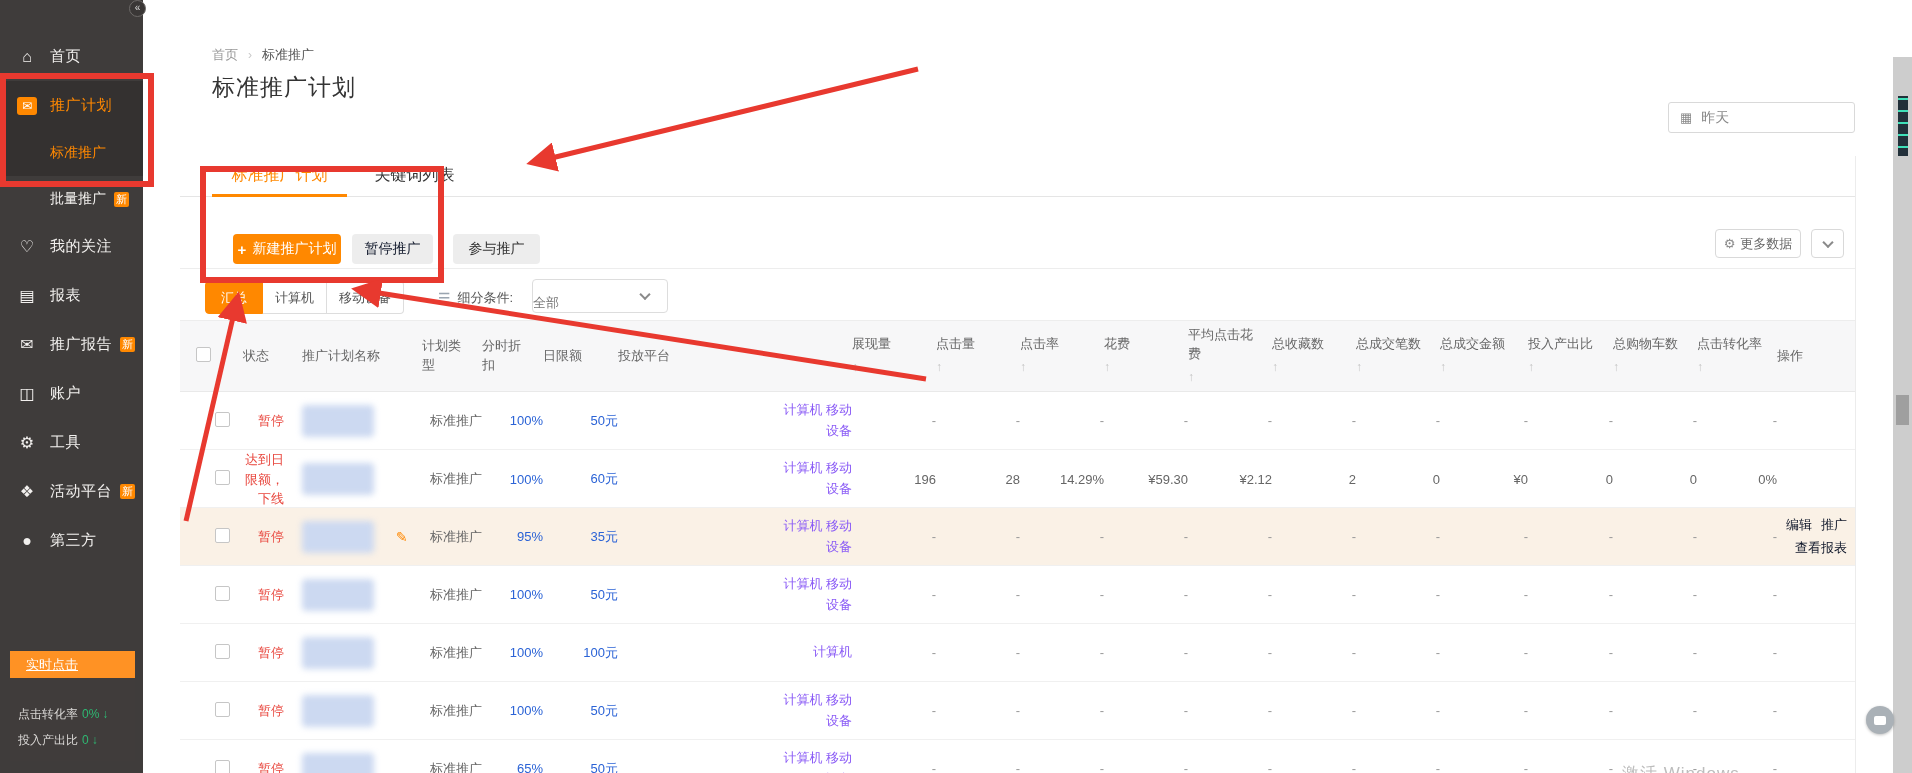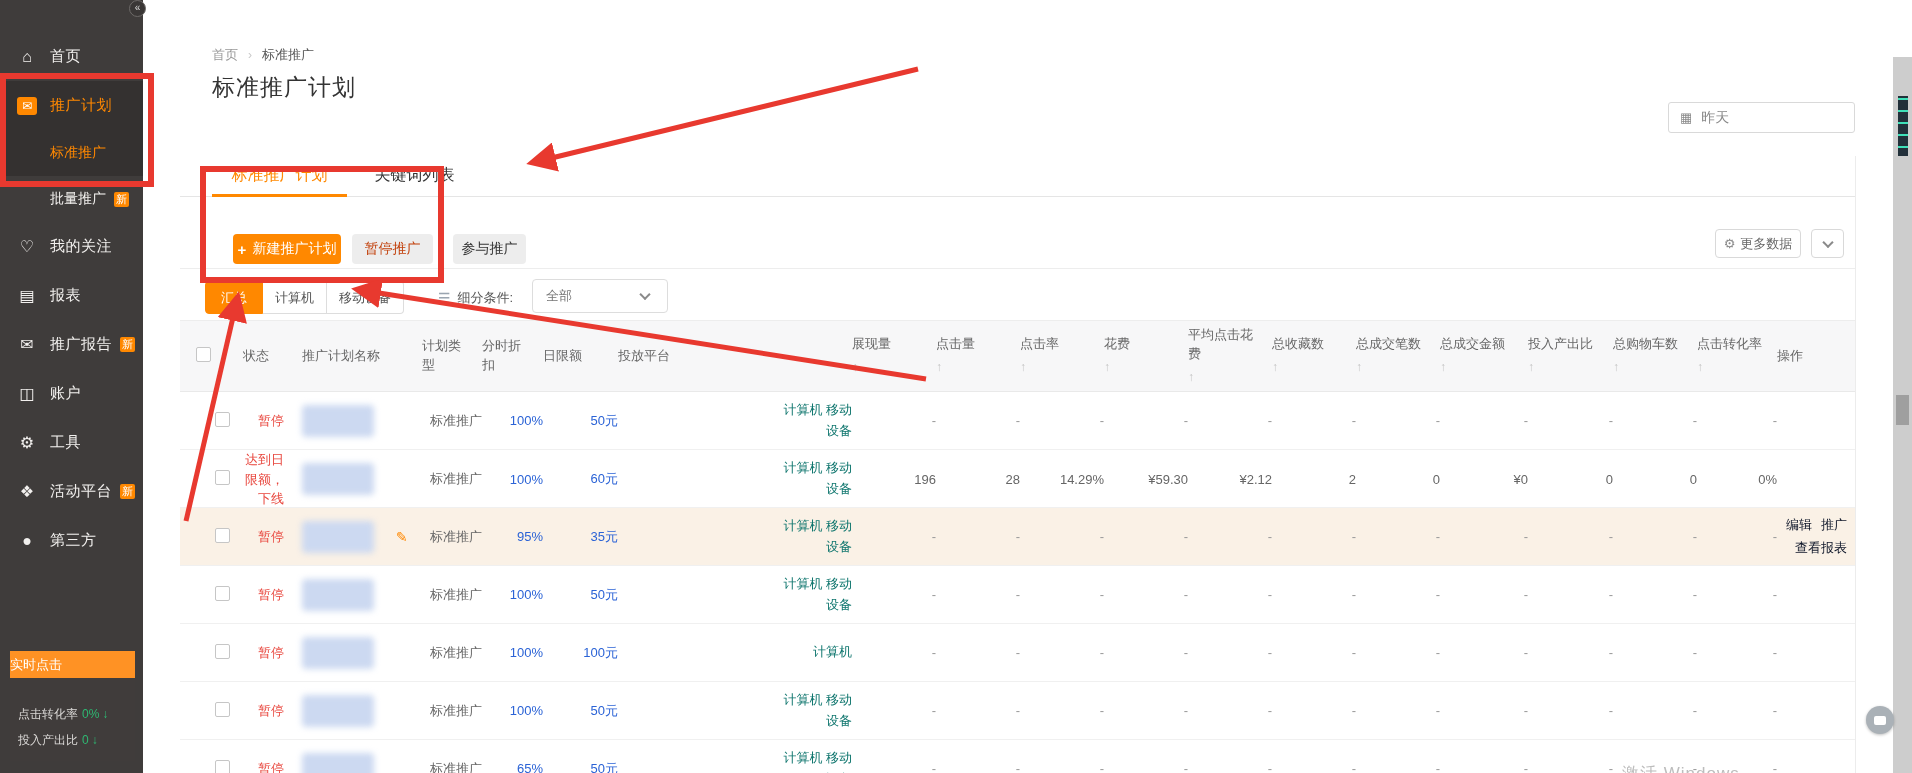--- a/index.html
+++ b/index.html
@@ -19,21 +19,21 @@
   .nav-item.active .nav-label { color:#ff8800; }
   .nav-item.active .nav-icon { color:#fff; background:#ff8800; border-radius:3px; height:18px; line-height:18px; font-size:12px; }
   .sub-item { display:flex; align-items:center; height:46px; padding-left:50px; cursor:pointer; }
   .sub-item .nav-label { font-size:14px; color:#f2f0ee; }
   .sub-item.active { background:#343130; }
   .sub-item.active .nav-label { color:#ff8800; }
   .new-badge { margin-left:8px; background:#ff8800; color:#fff; font-size:11px; line-height:15px;
     padding:0 2px; border-radius:2px; }
   
   #realtime { position:absolute; left:10px; bottom:12px; width:125px; background:#403c3b; }
-  #realtime-header { height:27px; background:#ff9224; color:#fff; font-size:13px; line-height:27px; padding-left:0; }
+  #realtime-header { height:27px; background:#ff9224; color:#fff; font-size:13px; line-height:27px; padding-left:16px;text-decoration:underline; }
   #realtime-body { padding:19px 8px 12px 8px; }
   .rt-row { margin-top:9px; font-size:12px; color:#dcdad8; white-space:nowrap; }
   .rt-val { color:#2eb872; margin-left:4px; }
   .rt-arrow { color:#2eb872; margin-left:3px; font-size:12px; }
 
   
   #main { position:absolute; left:143px; top:16px; width:1769px; height:773px; background:#fff; }
   #breadcrumb { position:absolute; left:69px; top:30px; font-size:13px; color:#999; }
   #breadcrumb .bc-sep { color:#c9c9c9; margin:0 10px; font-size:12px; }
   #breadcrumb .bc-current { color:#555; }
@@ -48,59 +48,59 @@
   #tabs-row { position:relative; height:41px; border-bottom:1px solid #e5e5e5; }
   .tab { position:absolute; top:6px; height:32px; line-height:26px; font-size:16px; color:#333; text-align:center; cursor:pointer; }
   .tab.active { color:#ff8800; }
   #tab-underline { position:absolute; left:32px; bottom:-1px; width:135px; height:3px; background:#ff8800; }
   
   #toolbar-row { position:relative; height:72px; border-bottom:1px solid #ededed; }
   .btn { position:absolute; top:37px; height:30px; border-radius:4px; font-size:14px; display:flex;
     align-items:center; justify-content:center; cursor:pointer; }
   #btn-new { left:53px; width:108px; background:#ff8800; color:#fff; }
   #btn-new .plus { font-size:15px; margin-right:6px; font-weight:bold; }
-  #btn-pause { left:172px; width:81px; background:#ededed; color:#c2410c; }
-  #btn-join { left:273px; width:73px; background:#ededed; color:#333; }
+  #btn-pause { left:172px; width:81px; background:#ededed; color:#0f172a; }
+  #btn-join { left:273px; width:87px; background:#ededed; color:#333; }
   #btn-more { position:absolute; right:54px; top:32px; width:86px; height:29px; border:1px solid #d9d9d9;
     border-radius:4px; color:#666; font-size:13px; display:flex; align-items:center; justify-content:center; cursor:pointer; }
   #btn-more .gear { color:#8a8a8a; margin-right:5px; font-size:13px; }
   #btn-expand { position:absolute; right:11px; top:32px; width:33px; height:29px; border:1px solid #d9d9d9;
     border-radius:4px; cursor:pointer; }
   .chev { position:absolute; left:50%; top:50%; width:8px; height:8px; border-right:2px solid #8a8a8a;
     border-bottom:2px solid #8a8a8a; transform:translate(-50%,-70%) rotate(45deg); }
   
   #filter-row { position:relative; height:52px; border-bottom:1px solid #ededed; }
   #device-tabs { position:absolute; left:25px; top:12px; display:flex; height:33px; }
   .dev-tab { min-width:58px; padding:0 12px; border:1px solid #ddd; border-left:none; background:#fff;
     color:#555; font-size:13px; display:flex; align-items:center; justify-content:center; cursor:pointer; }
   .dev-tab:first-child { border-left:1px solid #ddd; border-radius:4px 0 0 4px; }
   .dev-tab:last-child { border-radius:0 4px 4px 0; }
   .dev-tab.active { background:#ff8800; border-color:#ff8800; color:#fff; }
   #seg-label { position:absolute; left:258px; top:20px; font-size:13px; color:#555; display:flex; align-items:center; }
   #seg-label .list-icon { color:#9aa5b0; margin-right:7px; font-size:14px; }
   #seg-select { position:absolute; left:352px; top:10px; width:136px; height:34px; border:1px solid #ddd;
-    border-radius:4px; font-size:13px; color:#777; display:flex; align-items:center; padding-left:13px; cursor:pointer; }
+    border-radius:4px; font-size:13px; color:#777; display:flex; align-items:flex-end; cursor:pointer; }
   #seg-select .chev { left:auto; right:14px; }
   
   .t-grid { display:grid; grid-template-columns:50px 60px 132px 60px 61px 75px 234px 84px 84px 84px 84px 84px 84px 84px 88px 85px 84px 80px 79px; align-items:center; }
   #thead { height:71px; background:#f7f7f8; border-bottom:1px solid #e9e9e9; font-size:13px; color:#666; }
   .h-cell { display:flex; flex-direction:column; justify-content:center; align-items:flex-start; padding-right:12px; line-height:1.45; }
   .sort { color:#c4c4c4; font-size:12px; margin-top:5px; }
   .t-grid>*:nth-child(2) { padding-left:13px; }
   .t-grid>*:nth-child(3) { padding-left:12px; }
   .t-row { height:58px; border-bottom:1px solid #f0f0f0; font-size:13px; color:#666;text-align:right; }
   .t-row.hl { background:#faf1e6; }
   .cb { display:inline-block; width:15px; height:15px; border:1px solid #c6c6c6; border-radius:2px;
     background:#fff; margin-left:16px; cursor:pointer; }
   .status-txt { color:#e8453c; line-height:1.5; display:inline-block; padding-right:6px; }
   .blob { display:inline-block; width:72px; height:32px; border-radius:4px; background:#ccd9f1; filter:blur(3px); vertical-align:middle; }
   .pencil { color:#ff8800; font-size:14px; margin-left:22px; cursor:pointer; }
   .cell-name { display:flex; align-items:center; }
   .link-blue { color:#2b63d6; cursor:pointer; }
-  .platform { display:inline-block; width:80px; line-height:1.6; color:#0f766e; cursor:pointer; }
+  .platform { display:inline-block; width:80px; line-height:1.6; color:#8b5cf6; cursor:pointer; }
   .dash { color:#999; }
   .ops { font-size:13px; color:#0f172a; line-height:1.7; }
   .ops span { cursor:pointer; margin-right:9px; }
 
   
   #scroll-track { position:absolute; left:1893px; top:57px; width:19px; height:716px; background:#cdcdcd; z-index:4; }
   #scroll-thumb { position:absolute; left:3px; top:338px; width:13px; height:30px; background:#9f9f9f; cursor:pointer; }
   #ext-widget { position:absolute; left:1894px; top:88px; width:18px; height:76px; background:#22303a;
     border-radius:5px 0 0 5px; z-index:5; cursor:pointer;
     background-image:repeating-linear-gradient(180deg, transparent 0 10px, #3fe0b8 10px 12px); background-clip:content-box; padding:8px 4px; }

